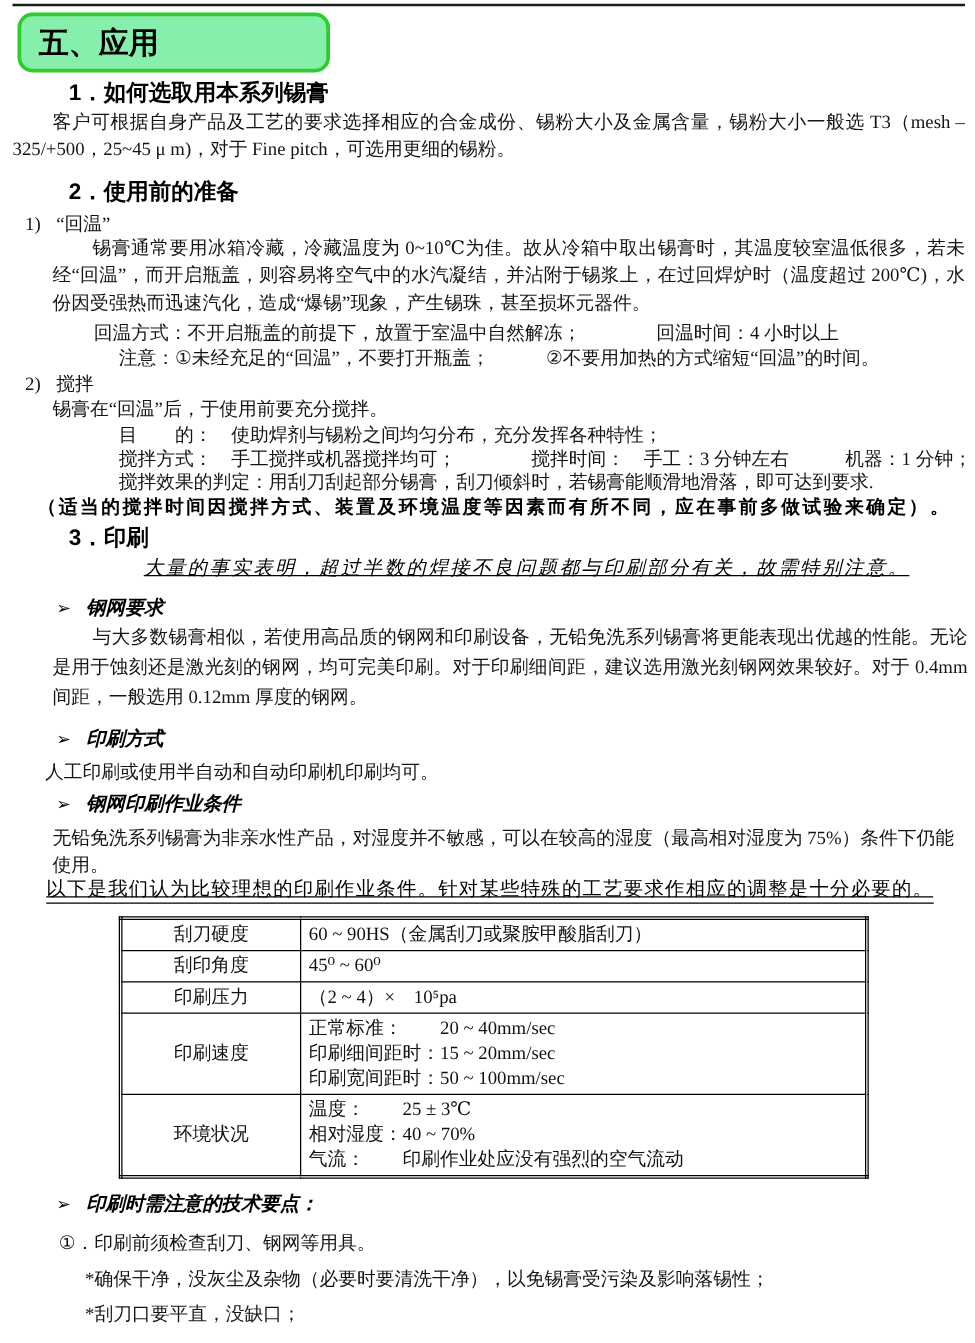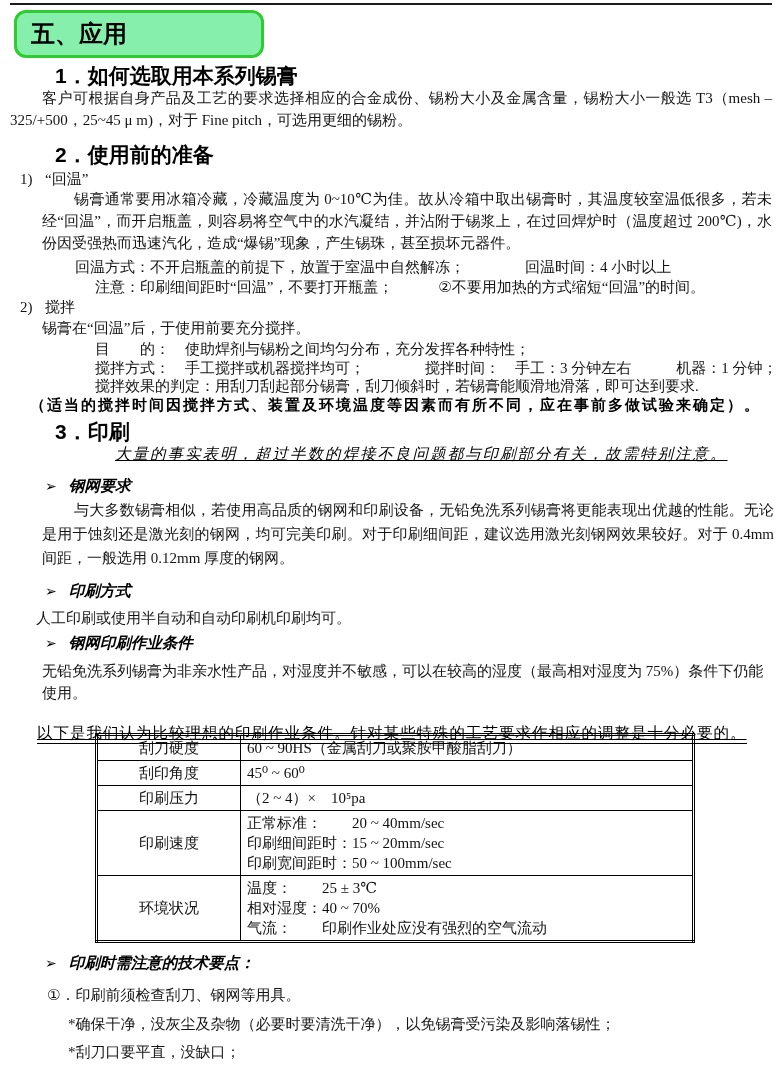--- a/index.html
+++ b/index.html
@@ -14,21 +14,21 @@
   .hairline { height:2px; background:#1a1a1a; }
   .title-box {
     display:flex; align-items:center;
     width:230px; height:42px; padding-left:14px;
     border:3px solid #2ECC2E; border-radius:12px; background:#86efac;
     font-family:"Liberation Sans","DejaVu Sans",sans-serif;
     font-weight:bold; font-size:24px; color:#000;
   }
   .h-num {
     font-family:"Liberation Sans","DejaVu Sans",sans-serif;
-    font-weight:bold; font-size:21px; color:#000;
+    font-weight:bold; font-size:18px; color:#000;
   }
   .body-txt { font-size:15px; line-height:22px; }
   .para { text-align:justify; text-indent:32px; }
   .item-head { font-size:15px; }
   .item-head .num { display:inline-block; width:25px; }
   .note-bold {
     font-family:"Liberation Sans","DejaVu Sans",sans-serif;
     font-weight:bold; font-size:15px; letter-spacing:2px; color:#000;
   }
   .notice-underline {
@@ -71,21 +71,21 @@
   <div class="abs h-num" style="top:62px;left:55px;">1．如何选取用本系列锡膏</div>
   <div class="abs body-txt para" style="top:87px;left:10px;width:762px;">客户可根据自身产品及工艺的要求选择相应的合金成份、锡粉大小及金属含量，锡粉大小一般选 T3（mesh –325/+500，25~45 μ m)，对于 Fine pitch，可选用更细的锡粉。</div>
 
   <div class="abs h-num" style="top:141px;left:55px;">2．使用前的准备</div>
 
   <div class="abs item-head" style="top:170px;left:20px;">
     <span class="num">1)</span><span>“回温”</span>
   </div>
   <div class="abs body-txt para" style="top:188px;left:42px;width:730px;">锡膏通常要用冰箱冷藏，冷藏温度为 0~10℃为佳。故从冷箱中取出锡膏时，其温度较室温低很多，若未经“回温”，而开启瓶盖，则容易将空气中的水汽凝结，并沾附于锡浆上，在过回焊炉时（温度超过 200℃)，水份因受强热而迅速汽化，造成“爆锡”现象，产生锡珠，甚至损坏元器件。</div>
   <div class="abs body-txt gapline" style="top:256px;left:75px;">回温方式：不开启瓶盖的前提下，放置于室温中自然解冻；　　　　回温时间：4 小时以上</div>
-  <div class="abs body-txt gapline" style="top:276px;left:95px;">注意：印刷细间距时“回温”，不要打开瓶盖；　　　②不要用加热的方式缩短“回温”的时间。</div>
+  <div class="abs body-txt gapline" style="top:276px;left:95px;">注意：①未经充足的“回温”，不要打开瓶盖；　　　②不要用加热的方式缩短“回温”的时间。</div>
 
   <div class="abs item-head" style="top:298px;left:20px;">
     <span class="num">2)</span><span>搅拌</span>
   </div>
   <div class="abs body-txt" style="top:317px;left:42px;">锡膏在“回温”后，于使用前要充分搅拌。</div>
   <div class="abs body-txt gapline" style="top:338px;left:95px;">目　　的：　使助焊剂与锡粉之间均匀分布，充分发挥各种特性；</div>
   <div class="abs body-txt gapline" style="top:357px;left:95px;">搅拌方式：　手工搅拌或机器搅拌均可；　　　　搅拌时间：　手工：3 分钟左右　　　机器：1 分钟；</div>
   <div class="abs body-txt gapline" style="top:375px;left:95px;">搅拌效果的判定：用刮刀刮起部分锡膏，刮刀倾斜时，若锡膏能顺滑地滑落，即可达到要求.</div>
   <div class="abs note-bold" style="top:396px;left:30px;">（适当的搅拌时间因搅拌方式、装置及环境温度等因素而有所不同，应在事前多做试验来确定）。</div>
 
@@ -103,21 +103,21 @@
     <span class="bullet-title">印刷方式</span>
   </div>
   <div class="abs body-txt" style="top:607px;left:36px;">人工印刷或使用半自动和自动印刷机印刷均可。</div>
 
   <div class="abs bullet-head" style="top:633px;left:45px;">
     <span class="bullet-glyph">➢</span>
     <span class="bullet-title">钢网印刷作业条件</span>
   </div>
   <div class="abs body-txt" style="top:660px;left:42px;width:732px;">无铅免洗系列锡膏为非亲水性产品，对湿度并不敏感，可以在较高的湿度（最高相对湿度为 75%）条件下仍能使用。</div>
 
-  <div class="abs" style="top:723px;left:37px;text-align:center;">
+  <div class="abs" style="top:701px;left:37px;text-align:center;">
     <span class="double-underline">以下是我们认为比较理想的印刷作业条件。针对某些特殊的工艺要求作相应的调整是十分必要的。</span>
   </div>
 
   <table class="spec-table abs" style="top:733px;left:95px;">
     <tbody>
         <tr>
       <td class="lbl">刮刀硬度</td>
       <td class="val">
             <div>60 ~ 90HS（金属刮刀或聚胺甲酸脂刮刀）</div>
           </td>

